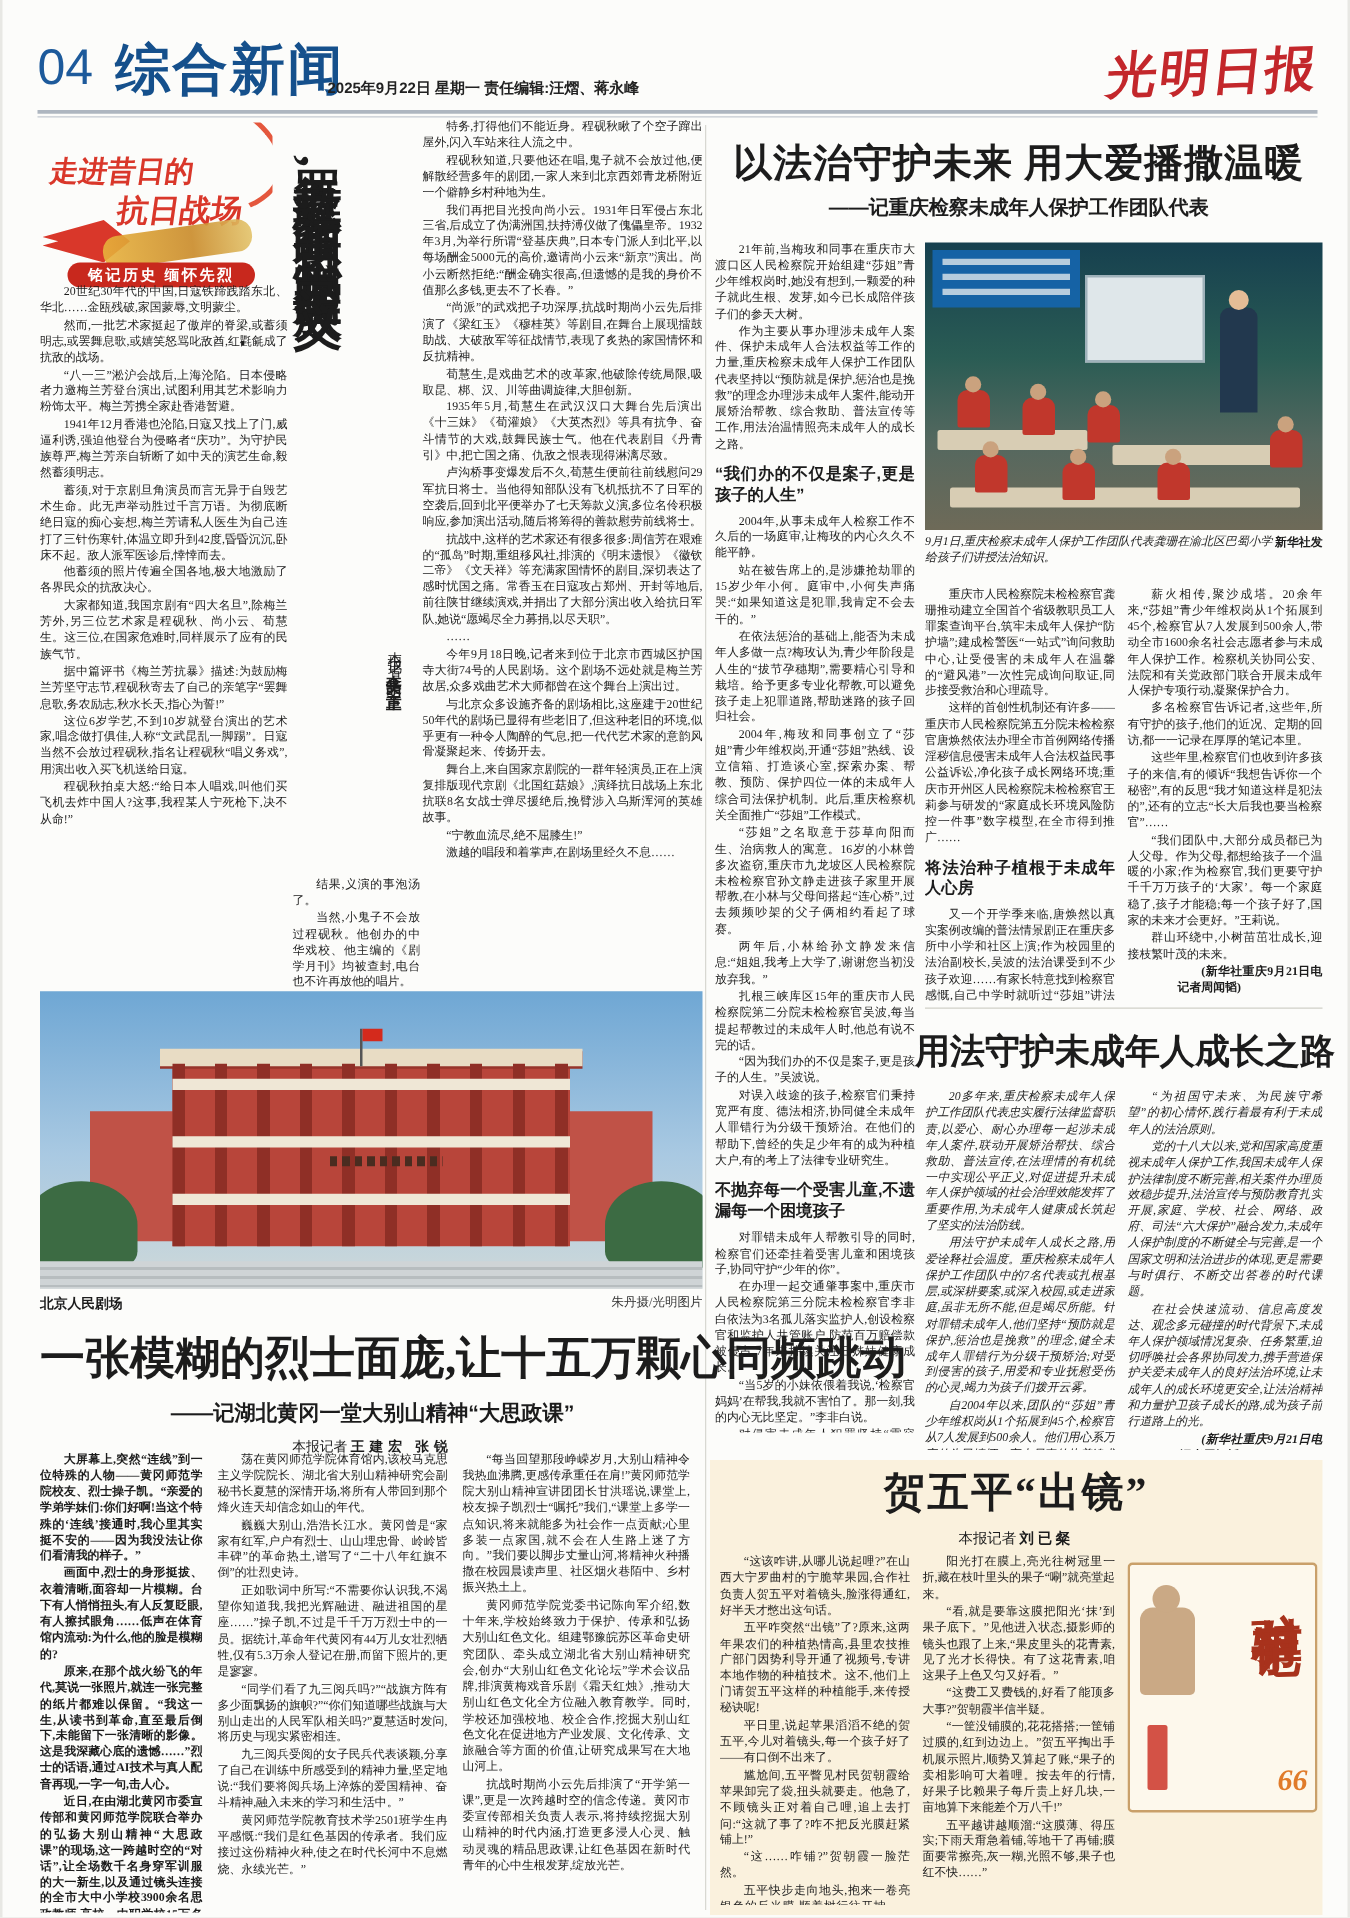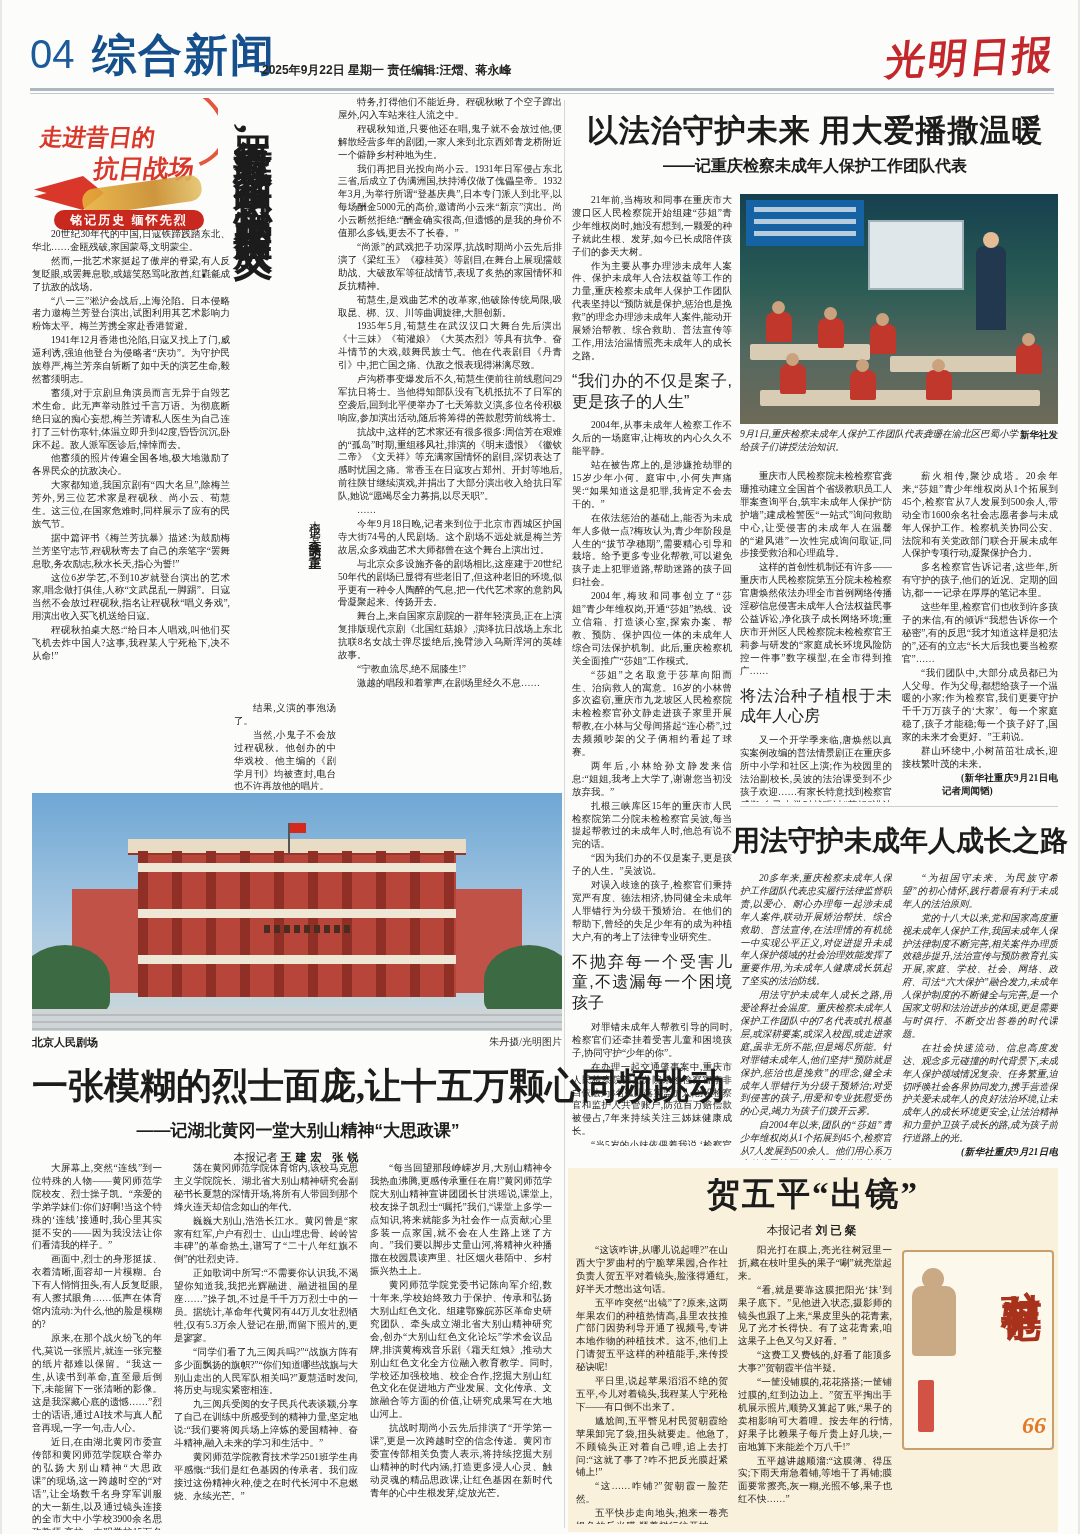--- a/index.html
+++ b/index.html
@@ -24,21 +24,21 @@
   .badge .wall{position:absolute;left:50px;top:84px;width:120px;height:26px;border-radius:12px;
                background:linear-gradient(90deg,#e8b23c,#c98a28 60%,#e3c36a);transform:rotate(-8deg);opacity:.9;}
   .badge .arrow{position:absolute;left:2px;top:78px;width:70px;height:34px;background:#d9372a;
                 clip-path:polygon(0 40%,70% 0,100% 50%,70% 100%,0 60%,18% 50%);}
   .badge .foot{position:absolute;left:22px;bottom:0;width:150px;height:20px;background:#c8281d;color:#fff;
                font-size:12px;font-weight:bold;text-align:center;line-height:20px;letter-spacing:2px;
                font-family:"Liberation Sans",sans-serif;border-radius:10px;}
   
   .col{position:absolute;font-size:9.5px;line-height:1.36;text-align:justify;overflow:hidden;}
   .para{text-indent:2em;margin:0 0 1px 0;}
-  .subhead{font-weight:normal;font-size:16px;line-height:1.3;margin:8px 0 7px 0;text-indent:0;
+  .subhead{font-weight:bold;font-size:13px;line-height:1.3;margin:8px 0 7px 0;text-indent:0;
            font-family:"Liberation Sans",sans-serif;}
   .credit{font-weight:bold;margin-left:40px;}
   .kai{font-style:italic;}
   
   .vheadwrap{position:absolute;left:232px;top:104px;width:102px;height:592px;}
   .vhead{writing-mode:vertical-rl;font-size:39px;font-weight:900;line-height:1;letter-spacing:5px;
          position:absolute;left:0px;top:0;height:592px;}
   .vbyline{writing-mode:vertical-rl;position:absolute;left:72px;top:408px;font-size:11.5px;letter-spacing:3px;}
   .vbyline b{font-size:12.5px;}
   
@@ -124,21 +124,21 @@
     <div class="swoosh"></div>
     <div class="l1">走进昔日的</div>
     <div class="l2">抗日战场</div>
     <div class="arrow"></div>
     <div class="wall"></div>
     <div class="foot">铭记历史 缅怀先烈</div>
   </div>
 
   <div class="col" style="left:30px;top:228px;width:198px;height:562px;">
       <div class="para">20世纪30年代的中国,日寇铁蹄践踏东北、华北……金瓯残破,家国蒙辱,文明蒙尘。</div>
-      <div class="para">然而,一批艺术家挺起了傲岸的脊梁,有人反复眨眼,或罢舞息歌,或嬉笑怒骂叱敌酋,红氍毹成了抗敌的战场。</div>
+      <div class="para">然而,一批艺术家挺起了傲岸的脊梁,或蓄须明志,或罢舞息歌,或嬉笑怒骂叱敌酋,红氍毹成了抗敌的战场。</div>
       <div class="para">“八一三”淞沪会战后,上海沦陷。日本侵略者力邀梅兰芳登台演出,试图利用其艺术影响力粉饰太平。梅兰芳携全家赴香港暂避。</div>
       <div class="para">1941年12月香港也沦陷,日寇又找上了门,威逼利诱,强迫他登台为侵略者“庆功”。为守护民族尊严,梅兰芳亲自斩断了如中天的演艺生命,毅然蓄须明志。</div>
       <div class="para">蓄须,对于京剧旦角演员而言无异于自毁艺术生命。此无声举动胜过千言万语。为彻底断绝日寇的痴心妄想,梅兰芳请私人医生为自己连打了三针伤寒针,体温立即升到42度,昏昏沉沉,卧床不起。敌人派军医诊后,悻悻而去。</div>
       <div class="para">他蓄须的照片传遍全国各地,极大地激励了各界民众的抗敌决心。</div>
       <div class="para">大家都知道,我国京剧有“四大名旦”,除梅兰芳外,另三位艺术家是程砚秋、尚小云、荀慧生。这三位,在国家危难时,同样展示了应有的民族气节。</div>
       <div class="para">据中篇评书《梅兰芳抗暴》描述:为鼓励梅兰芳坚守志节,程砚秋寄去了自己的亲笔字“罢舞息歌,务农励志,秋水长天,指心为誓!”</div>
       <div class="para">这位6岁学艺,不到10岁就登台演出的艺术家,唱念做打俱佳,人称“文武昆乱一脚踢”。日寇当然不会放过程砚秋,指名让程砚秋“唱义务戏”,用演出收入买飞机送给日寇。</div>
       <div class="para">程砚秋拍桌大怒:“给日本人唱戏,叫他们买飞机去炸中国人?这事,我程某人宁死枪下,决不从命!”</div>
     </div>
   <div class="vheadwrap">
@@ -268,21 +268,21 @@
   </div>
 
   <div class="hg">
     <div class="h1">一张模糊的烈士面庞,让十五万颗心同频跳动</div>
     <div class="h2">——记湖北黄冈一堂大别山精神“大思政课”</div>
     <div class="by">
       <span>本报记者</span>
       <b>王建宏 张锐</b>
     </div>
     <div class="hgcols">
-      <div class="col" style="width:130px;">
+      <div class="col" style="width:130px;font-weight:bold;">
           <div class="para">大屏幕上,突然“连线”到一位特殊的人物——黄冈师范学院校友、烈士操子凯。“亲爱的学弟学妹们:你们好啊!当这个特殊的‘连线’接通时,我心里其实挺不安的——因为我没法让你们看清我的样子。”</div>
           <div class="para">画面中,烈士的身形挺拔、衣着清晰,面容却一片模糊。台下有人悄悄扭头,有人反复眨眼,有人擦拭眼角……低声在体育馆内流动:为什么,他的脸是模糊的?</div>
           <div class="para">原来,在那个战火纷飞的年代,莫说一张照片,就连一张完整的纸片都难以保留。“我这一生,从读书到革命,直至最后倒下,未能留下一张清晰的影像。这是我深藏心底的遗憾……”烈士的话语,通过AI技术与真人配音再现,一字一句,击人心。</div>
           <div class="para">近日,在由湖北黄冈市委宣传部和黄冈师范学院联合举办的弘扬大别山精神“大思政课”的现场,这一跨越时空的“对话”,让全场数千名身穿军训服的大一新生,以及通过镜头连接的全市大中小学校3900余名思政教师,高校、中职学校15万名学生,共同接受一场深沉的精神洗礼。</div>
         </div>
       <div class="col" style="width:184px;">
           <div class="para">荡在黄冈师范学院体育馆内,该校马克思主义学院院长、湖北省大别山精神研究会副秘书长夏慧的深情开场,将所有人带回到那个烽火连天却信念如山的年代。</div>
           <div class="para">巍巍大别山,浩浩长江水。黄冈曾是“家家有红军,户户有烈士、山山埋忠骨、岭岭皆丰碑”的革命热土,谱写了“二十八年红旗不倒”的壮烈史诗。</div>
           <div class="para">正如歌词中所写:“不需要你认识我,不渴望你知道我,我把光辉融进、融进祖国的星座……”操子凯,不过是千千万万烈士中的一员。据统计,革命年代黄冈有44万儿女壮烈牺牲,仅有5.3万余人登记在册,而留下照片的,更是寥寥。</div>
           <div class="para">“同学们看了九三阅兵吗?”“战旗方阵有多少面飘扬的旗帜?”“你们知道哪些战旗与大别山走出的人民军队相关吗?”夏慧适时发问,将历史与现实紧密相连。</div>
@@ -300,21 +300,21 @@
   <div class="hw">
     <div class="h1">贺五平“出镜”</div>
     <div class="by">
       <span>本报记者</span>
       <b>刘已粲</b>
     </div>
     <div class="hwcols">
       <div class="col" style="width:152px;">
           <div class="para">“这该咋讲,从哪儿说起哩?”在山西大宁罗曲村的宁脆苹果园,合作社负责人贺五平对着镜头,脸涨得通红,好半天才憋出这句话。</div>
           <div class="para">五平咋突然“出镜”了?原来,这两年果农们的种植热情高,县里农技推广部门因势利导开通了视频号,专讲本地作物的种植技术。这不,他们上门请贺五平这样的种植能手,来传授秘诀呢!</div>
-          <div class="para">平日里,说起苹果滔滔不绝的贺五平,今儿对着镜头,我程某人宁死枪下——有口倒不出来了。</div>
+          <div class="para">平日里,说起苹果滔滔不绝的贺五平,今儿对着镜头,每一个孩子好了——有口倒不出来了。</div>
           <div class="para">尴尬间,五平瞥见村民贺朝霞给苹果卸完了袋,扭头就要走。他急了,不顾镜头正对着自己哩,追上去打问:“这就了事了?咋不把反光膜赶紧铺上!”</div>
           <div class="para">“这……咋铺?”贺朝霞一脸茫然。</div>
           <div class="para">五平快步走向地头,抱来一卷亮银色的反光膜,顺着树行往开抻——只见</div>
         </div>
       <div class="col" style="width:154px;">
           <div class="para">阳光打在膜上,亮光往树冠里一折,藏在枝叶里头的果子“唰”就亮堂起来。</div>
           <div class="para">“看,就是要靠这膜把阳光‘抹’到果子底下。”见他进入状态,摄影师的镜头也跟了上来,“果皮里头的花青素,见了光才长得快。有了这花青素,咱这果子上色又匀又好看。”</div>
           <div class="para">“这费工又费钱的,好看了能顶多大事?”贺朝霞半信半疑。</div>
           <div class="para">“一筐没铺膜的,花花搭搭;一筐铺过膜的,红到边边上。”贺五平掏出手机展示照片,顺势又算起了账,“果子的卖相影响可大着哩。按去年的行情,好果子比赖果子每斤贵上好几块,一亩地算下来能差个万八千!”</div>
           <div class="para">五平越讲越顺溜:“这膜薄、得压实;下雨天甭急着铺,等地干了再铺;膜面要常擦亮,灰一糊,光照不够,果子也红不快……”</div>

